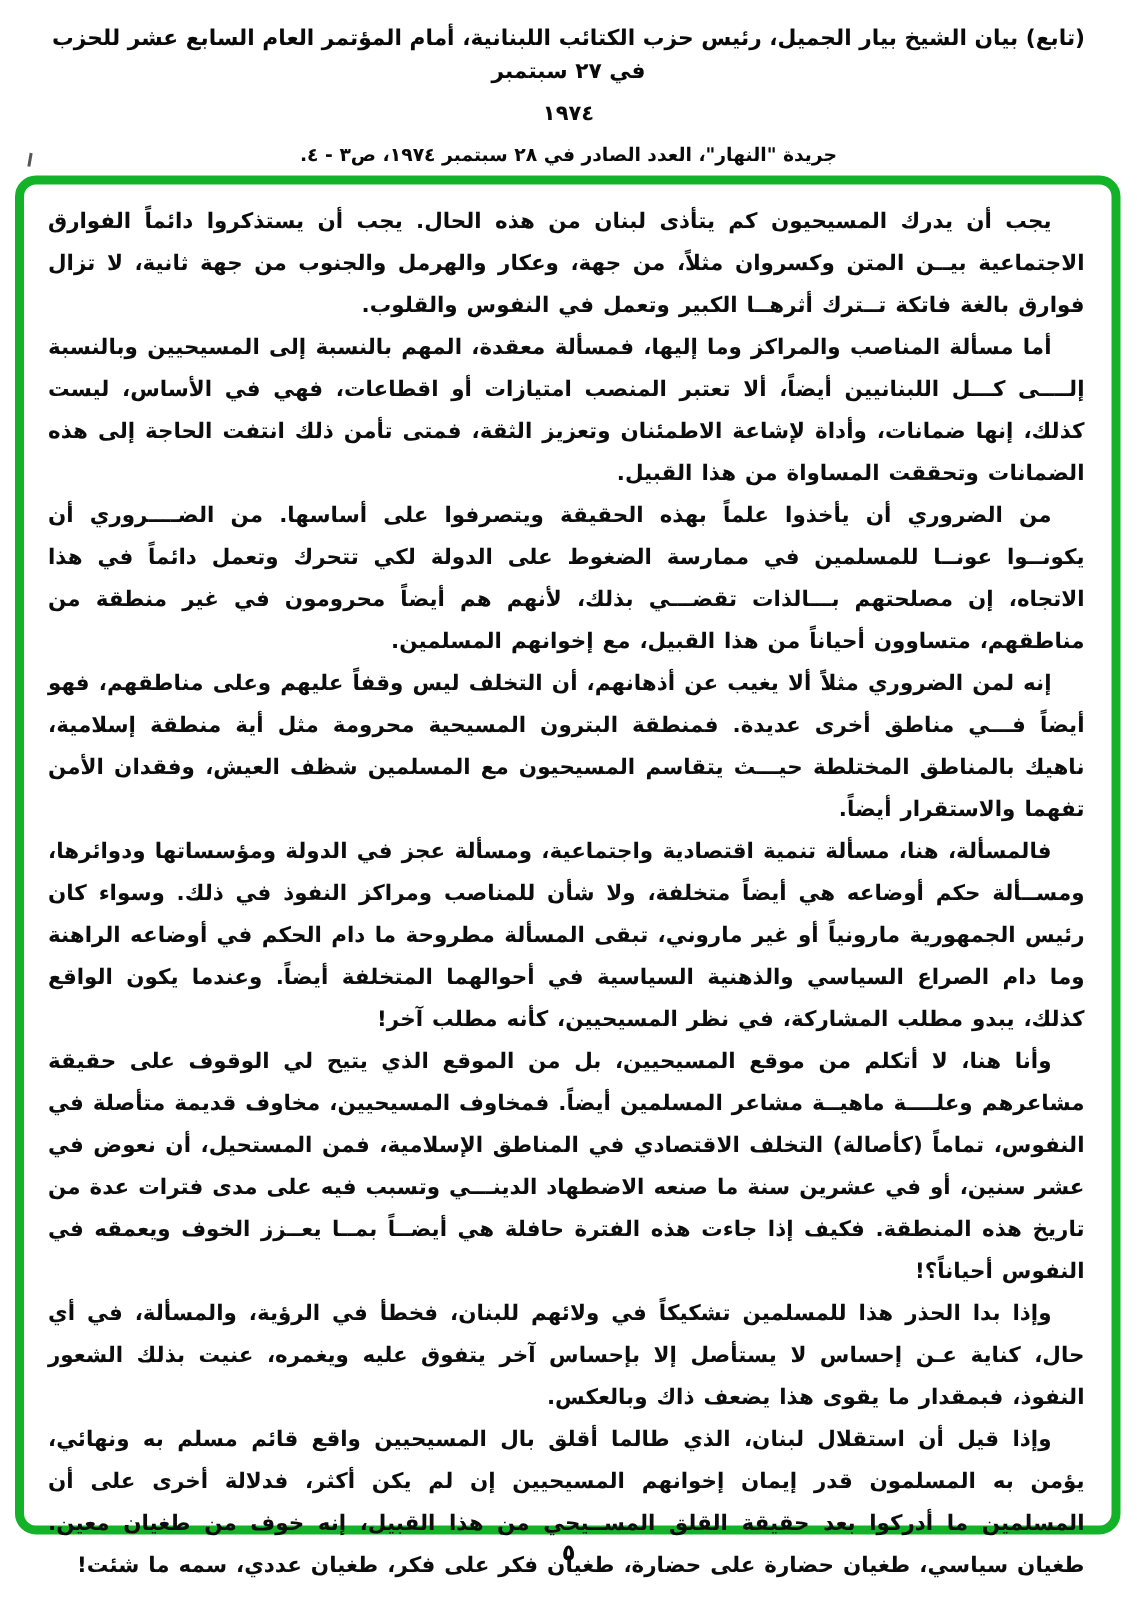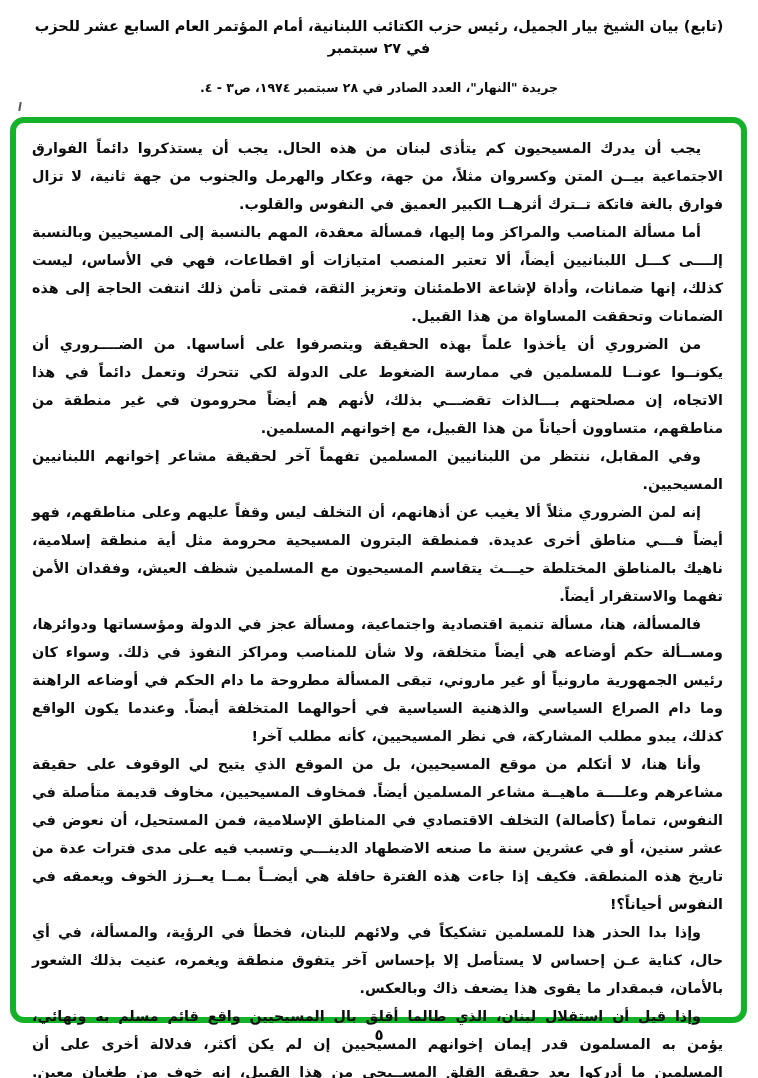--- a/index.html
+++ b/index.html
@@ -13,21 +13,21 @@
   }
   .header {
     direction:rtl;
     text-align:center;
     font-weight:bold;
     padding-top:15px;
   }
   .header-line1 {
     font-size:14.5px;
     line-height:1.55;
-    margin:0 30px 20px 30px;
+    margin:0 30px 8px 30px;
   }
   .header-line2 {
     font-size:14px;
     margin-bottom:11px;
     letter-spacing:2px;
   }
   .header-line3 {
     font-size:12.5px;
   }
   .frame {
@@ -68,33 +68,33 @@
     width:2px; height:9px;
     background:#555;
     transform:rotate(10deg);
   }
 </style>
 </head>
 <body>
 
 <div class="header">
   <div class="header-line1">(تابع) بيان الشيخ بيار الجميل، رئيس حزب الكتائب اللبنانية، أمام المؤتمر العام السابع عشر للحزب في ٢٧ سبتمبر</div>
+  <div class="header-line2">١٩٧٤</div>
   <div class="header-line3">جريدة "النهار"، العدد الصادر في ٢٨ سبتمبر ١٩٧٤، ص٣ - ٤.</div>
 </div>
 
 <div class="tick-artifact"></div>
 
 <div class="frame">
   <div class="textblock">
-    <p>يجب أن يدرك المسيحيون كم يتأذى لبنان من هذه الحال. يجب أن يستذكروا دائماً الفوارق الاجتماعية بيــن المتن وكسروان مثلاً، من جهة، وعكار والهرمل والجنوب من جهة ثانية، لا تزال فوارق بالغة فاتكة تــترك أثرهــا الكبير العميق في النفوس والقلوب.</p>
+    <p>يجب أن يدرك المسيحيون كم يتأذى لبنان من هذه الحال. يجب أن يستذكروا دائماً الفوارق الاجتماعية بيــن المتن وكسروان مثلاً، من جهة، وعكار والهرمل والجنوب من جهة ثانية، لا تزال فوارق بالغة فاتكة تــترك أثرهــا الكبير وتعمل في النفوس والقلوب.</p>
     <p>أما مسألة المناصب والمراكز وما إليها، فمسألة معقدة، المهم بالنسبة إلى المسيحيين وبالنسبة إلــــى كـــل اللبنانيين أيضاً، ألا تعتبر المنصب امتيازات أو اقطاعات، فهي في الأساس، ليست كذلك، إنها ضمانات، وأداة لإشاعة الاطمئنان وتعزيز الثقة، فمتى تأمن ذلك انتفت الحاجة إلى هذه الضمانات وتحققت المساواة من هذا القبيل.</p>
     <p>من الضروري أن يأخذوا علماً بهذه الحقيقة ويتصرفوا على أساسها. من الضــــروري أن يكونــوا عونــا للمسلمين في ممارسة الضغوط على الدولة لكي تتحرك وتعمل دائماً في هذا الاتجاه، إن مصلحتهم بـــالذات تقضـــي بذلك، لأنهم هم أيضاً محرومون في غير منطقة من مناطقهم، متساوون أحياناً من هذا القبيل، مع إخوانهم المسلمين.</p>
-    <p>وفي المقابل، ننتظر من اللبنانيين المسلمين تفهماً آخر لحقيقة مشاعر إخوانهم اللبنانيين المسيحيين.</p>
     <p>إنه لمن الضروري مثلاً ألا يغيب عن أذهانهم، أن التخلف ليس وقفاً عليهم وعلى مناطقهم، فهو أيضاً فـــي مناطق أخرى عديدة. فمنطقة البترون المسيحية محرومة مثل أية منطقة إسلامية، ناهيك بالمناطق المختلطة حيـــث يتقاسم المسيحيون مع المسلمين شظف العيش، وفقدان الأمن تفهما والاستقرار أيضاً.</p>
     <p>فالمسألة، هنا، مسألة تنمية اقتصادية واجتماعية، ومسألة عجز في الدولة ومؤسساتها ودوائرها، ومســألة حكم أوضاعه هي أيضاً متخلفة، ولا شأن للمناصب ومراكز النفوذ في ذلك. وسواء كان رئيس الجمهورية مارونياً أو غير ماروني، تبقى المسألة مطروحة ما دام الحكم في أوضاعه الراهنة وما دام الصراع السياسي والذهنية السياسية في أحوالهما المتخلفة أيضاً. وعندما يكون الواقع كذلك، يبدو مطلب المشاركة، في نظر المسيحيين، كأنه مطلب آخر!</p>
     <p>وأنا هنا، لا أتكلم من موقع المسيحيين، بل من الموقع الذي يتيح لي الوقوف على حقيقة مشاعرهم وعلــــة ماهيــة مشاعر المسلمين أيضاً. فمخاوف المسيحيين، مخاوف قديمة متأصلة في النفوس، تماماً (كأصالة) التخلف الاقتصادي في المناطق الإسلامية، فمن المستحيل، أن نعوض في عشر سنين، أو في عشرين سنة ما صنعه الاضطهاد الدينـــي وتسبب فيه على مدى فترات عدة من تاريخ هذه المنطقة. فكيف إذا جاءت هذه الفترة حافلة هي أيضــاً بمــا يعــزز الخوف ويعمقه في النفوس أحياناً؟!</p>
-    <p>وإذا بدا الحذر هذا للمسلمين تشكيكاً في ولائهم للبنان، فخطأ في الرؤية، والمسألة، في أي حال، كناية عـن إحساس لا يستأصل إلا بإحساس آخر يتفوق منطقة ويغمره، عنيت بذلك الشعور بالأمان، فبمقدار ما يقوى هذا يضعف ذاك وبالعكس.</p>
+    <p>وإذا بدا الحذر هذا للمسلمين تشكيكاً في ولائهم للبنان، فخطأ في الرؤية، والمسألة، في أي حال، كناية عـن إحساس لا يستأصل إلا بإحساس آخر يتفوق عليه ويغمره، عنيت بذلك الشعور النفوذ، فبمقدار ما يقوى هذا يضعف ذاك وبالعكس.</p>
     <p>وإذا قيل أن استقلال لبنان، الذي طالما أقلق بال المسيحيين واقع قائم مسلم به ونهائي، يؤمن به المسلمون قدر إيمان إخوانهم المسيحيين إن لم يكن أكثر، فدلالة أخرى على أن المسلمين ما أدركوا بعد حقيقة القلق المســيحي من هذا القبيل، إنه خوف من طغيان معين. طغيان سياسي، طغيان حضارة على حضارة، طغيان فكر على فكر، طغيان عددي، سمه ما شئت!</p>
 
   </div>
 </div>
 
 <div class="page-number">٥</div>
 
 </body></html>

